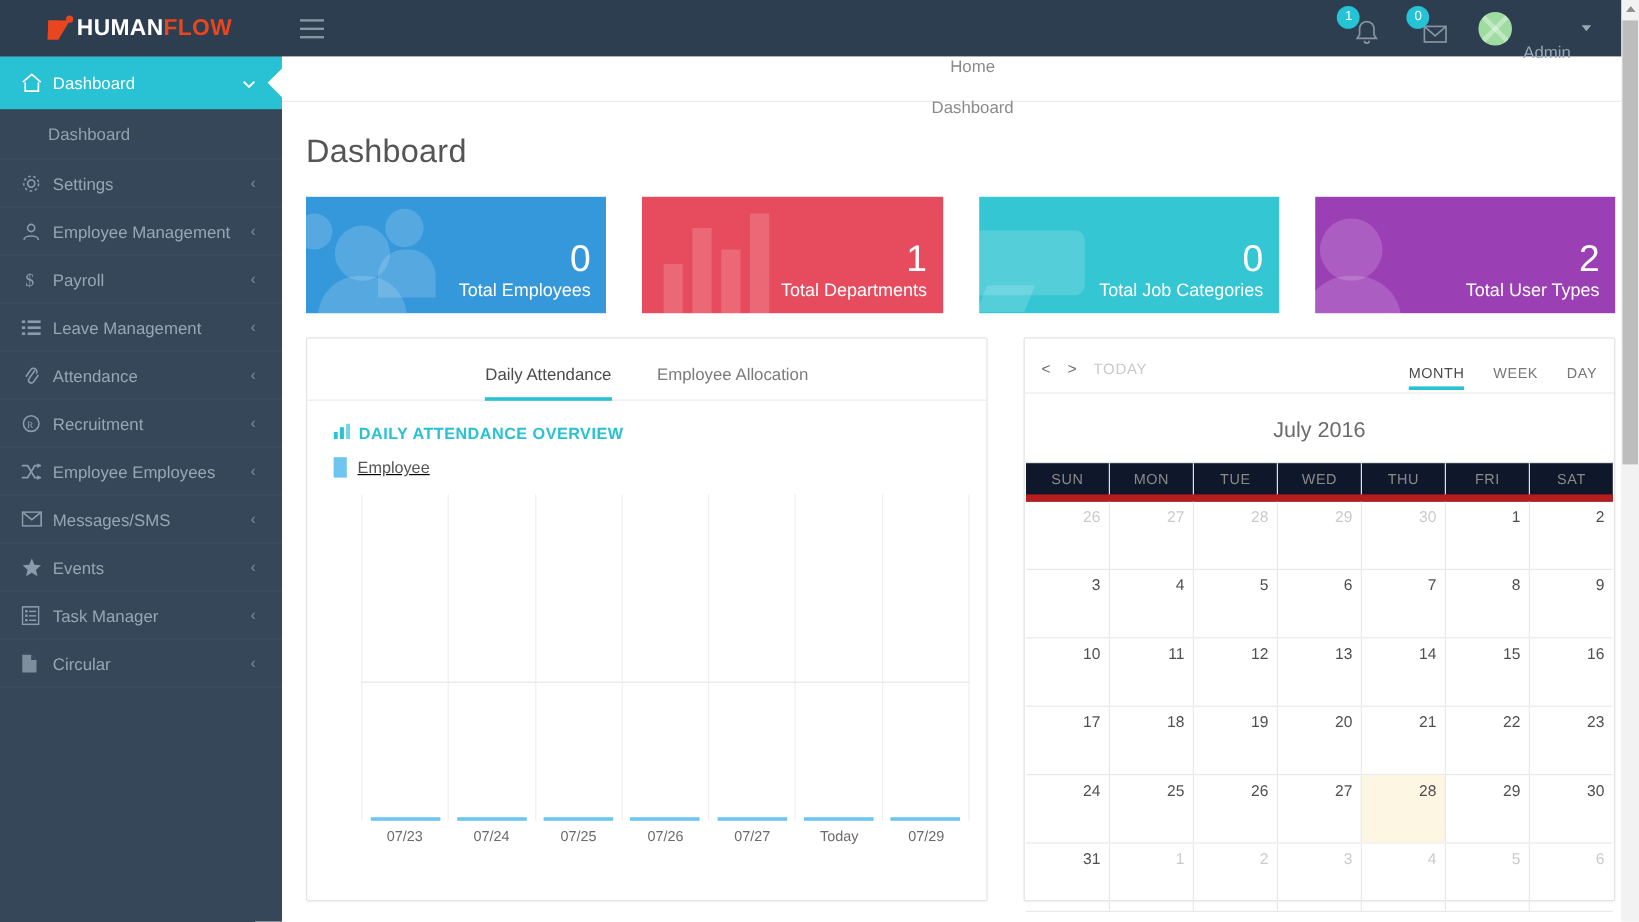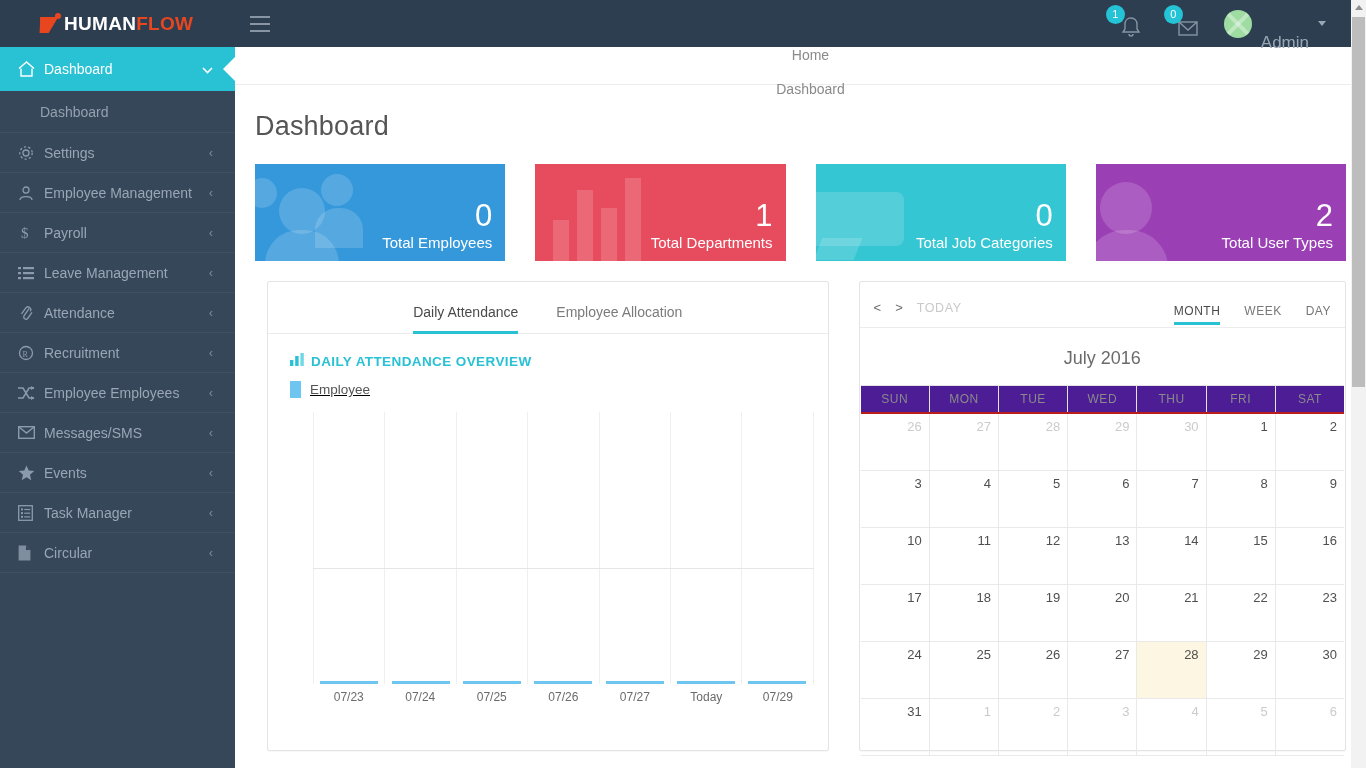--- a/index.html
+++ b/index.html
@@ -58,21 +58,21 @@
   #userbox { display: flex; align-items: center; gap: 9px; cursor: pointer; }
   #avatar {
     width: 28px; height: 28px; border-radius: 50%; background: #9fdca2;
     position: relative; overflow: hidden;
   }
   #avatar::before, #avatar::after {
     content: ""; position: absolute; background: rgba(255,255,255,.35);
   }
   #avatar::before { width: 30px; height: 4px; top: 12px; left: -1px; transform: rotate(45deg); }
   #avatar::after  { width: 30px; height: 4px; top: 12px; left: -1px; transform: rotate(-45deg); }
-  #username { color: #9aa7b4; font-size: 17px; margin-top: 38px; }
+  #username { color: #9aa7b4; font-size: 14px; margin-top: 38px; }
   .caret-down {
     width: 0; height: 0; border-left: 4px solid transparent;
     border-right: 4px solid transparent; border-top: 5px solid #9aa7b4;
   }
 
   
   #sidebar {
     position: absolute; top: 47px; left: 0; width: 235px; height: 721px;
     background: #37475a; z-index: 10;
   }
@@ -158,21 +158,21 @@
   .c4 { background: #9b3fb5; }
   .c4 .u-head { left: 4px; top: 18px; width: 52px; height: 52px; border-radius: 50%; }
   .c4 .u-body { left: -10px; top: 66px; width: 82px; height: 58px; border-radius: 38px 38px 0 0; }
 
   
   #panels { display: flex; gap: 30px; padding: 20px 20px 0 20px; }
   .panel {
     background: #fff; border: 1px solid #e4e4e4;
     border-radius: 2px; box-shadow: 0 1px 1px rgba(0,0,0,.03);
   }
-  #chart-panel { width: 598px; height: 470px; position: relative; margin-left: 12px; }
+  #chart-panel { width: 598px; height: 470px; position: relative; }
   #cal-panel  { width: 519px; height: 470px; position: relative; }
 
   
   #chart-tabs {
     display: flex; justify-content: center; gap: 38px;
     padding: 22px 0 0 0; border-bottom: 1px solid #ececec;
   }
   .tab {
     font-size: 14px; color: #7b7b7b; padding-bottom: 11px;
     border-bottom: 3px solid transparent; cursor: pointer; margin-bottom: -1px;
@@ -221,22 +221,22 @@
   .view {
     font-size: 12px; color: #777; letter-spacing: .5px; cursor: pointer;
     padding-bottom: 4px; border-bottom: 3px solid transparent; margin-bottom: -1px;
   }
   .view.active { color: #4a4a4a; border-bottom-color: #29c1d4; }
   #cal-title {
     text-align: center; font-size: 18px; color: #6b6b6b;
     font-weight: normal; padding: 20px 0 16px 0;
   }
   #cal-grid { margin: 0 1px; }
-  #cal-dow { display: flex; background: #4c1d95; border-top: 1px solid #e3e3e3;
-             border-bottom: 2px solid #b91c1c; }
+  #cal-dow { display: flex; background: #0f172a; border-top: 1px solid #e3e3e3;
+             border-bottom: 6px solid #b91c1c; }
   #cal-dow div {
     flex: 1; text-align: center; font-size: 12px; color: #8a8a8a;
     padding: 6px 0; letter-spacing: .5px; border-left: 1px solid #e3e3e3;
   }
   #cal-dow div:first-child { border-left: none; }
   .week { display: flex; border-bottom: 1px solid #e9e9e9; }
   .day {
     flex: 1; height: 56px; border-left: 1px solid #e9e9e9;
     text-align: right; padding: 5px 7px 0 0;
     font-size: 13px; color: #4f4f4f; cursor: pointer;

